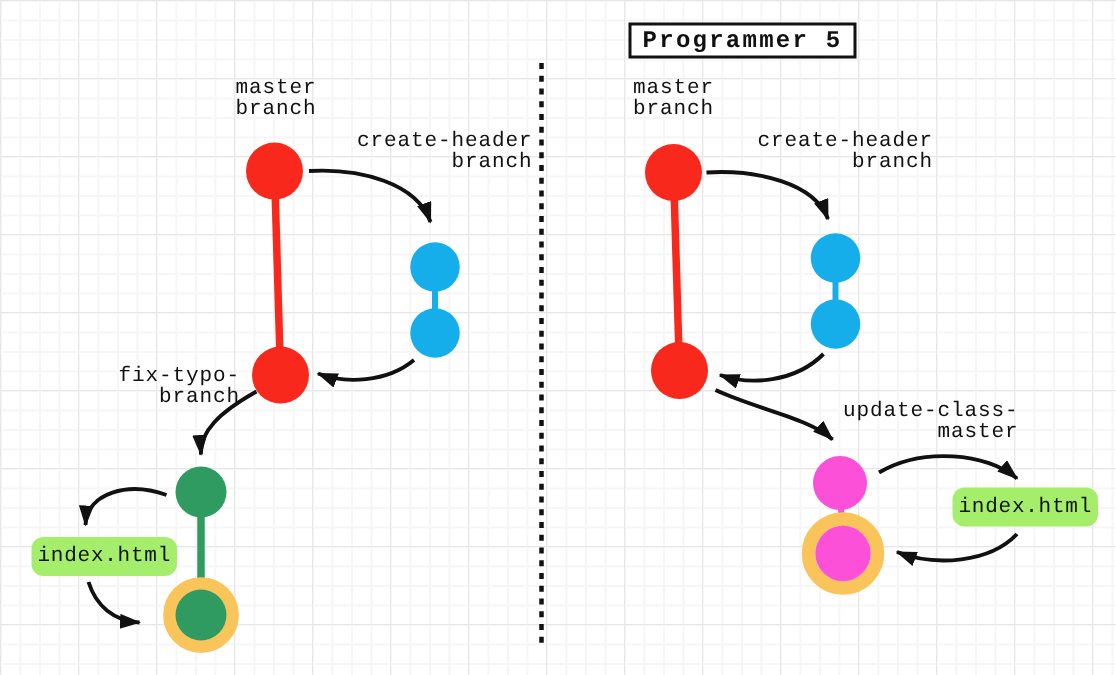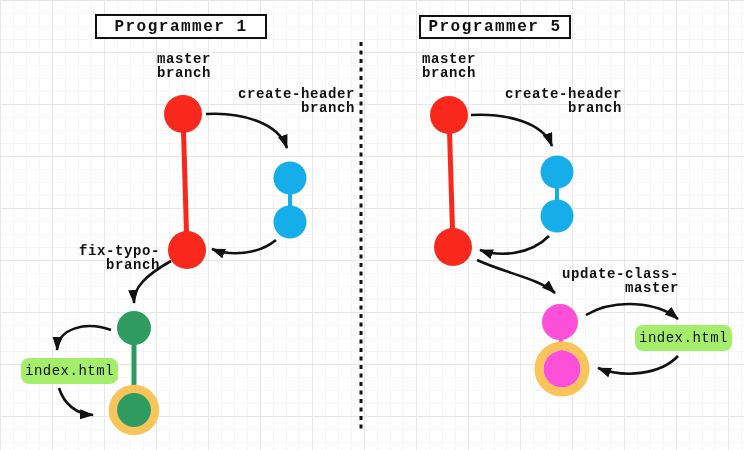--- a/index.html
+++ b/index.html
@@ -9,21 +9,21 @@
       linear-gradient(to right, #e7e7e7 1px, transparent 1px),
       linear-gradient(to bottom, #e7e7e7 1px, transparent 1px),
       linear-gradient(to right, #f6f6f6 1px, transparent 1px),
       linear-gradient(to bottom, #f6f6f6 1px, transparent 1px);
     background-size:52px 52px,52px 52px,13px 13px,13px 13px;
     font-family:"Liberation Mono","DejaVu Sans Mono",monospace;
   }
   svg.layer{position:absolute;left:0;top:0;}
   .lbl{
     position:absolute;white-space:pre-line;color:#111;
-    font-weight:bold;font-size:14px;line-height:14px;letter-spacing:0.6px;
+    font-weight:normal;font-size:14px;line-height:14px;letter-spacing:0.6px;
   }
   .lbl.left{text-align:left;}
   .lbl.center{text-align:right;}
   .titlebox{
     position:absolute;display:flex;align-items:center;justify-content:center;
     background:#fff;border:2.5px solid #111;box-sizing:border-box;
     font-weight:bold;font-size:16px;letter-spacing:1.5px;color:#111;
   }
   .filebadge{
     position:absolute;display:inline-block;border-radius:8px;
@@ -75,23 +75,20 @@
 
     <circle cx="562" cy="369" r="23" fill="none" stroke-width="9" stroke="#f9c45a"></circle>
     <circle cx="449" cy="115" r="19" fill="#f8291c"></circle>
     <circle cx="453" cy="247" r="19" fill="#f8291c"></circle>
     <circle cx="557" cy="172" r="16.5" fill="#16aeea"></circle>
     <circle cx="557" cy="216" r="16.5" fill="#16aeea"></circle>
     <circle cx="560" cy="322" r="18" fill="#fb50d7"></circle>
     <circle cx="562" cy="369" r="18.5" fill="#fb50d7"></circle>
   </svg>
 
-  <div class="titlebox" style="left:95px;top:14px;width:172px;height:25px;">
-    <span>Programmer 1</span>
-  </div>
   <div class="lbl left" style="left:157px;top:52px;">master
 branch</div>
   <div class="lbl center" style="left:225px;top:87px;width:130px;">create-header
 branch</div>
   <div class="lbl center" style="left:40px;top:244px;width:120px;">fix-typo-
 branch</div>
   <div class="filebadge" style="left: 21px; top: 358px; background-color: rgb(164, 238, 107);">index.html</div>
 
   <div class="titlebox" style="left:419px;top:15px;width:152px;height:24px;">
     <span>Programmer 5</span>

